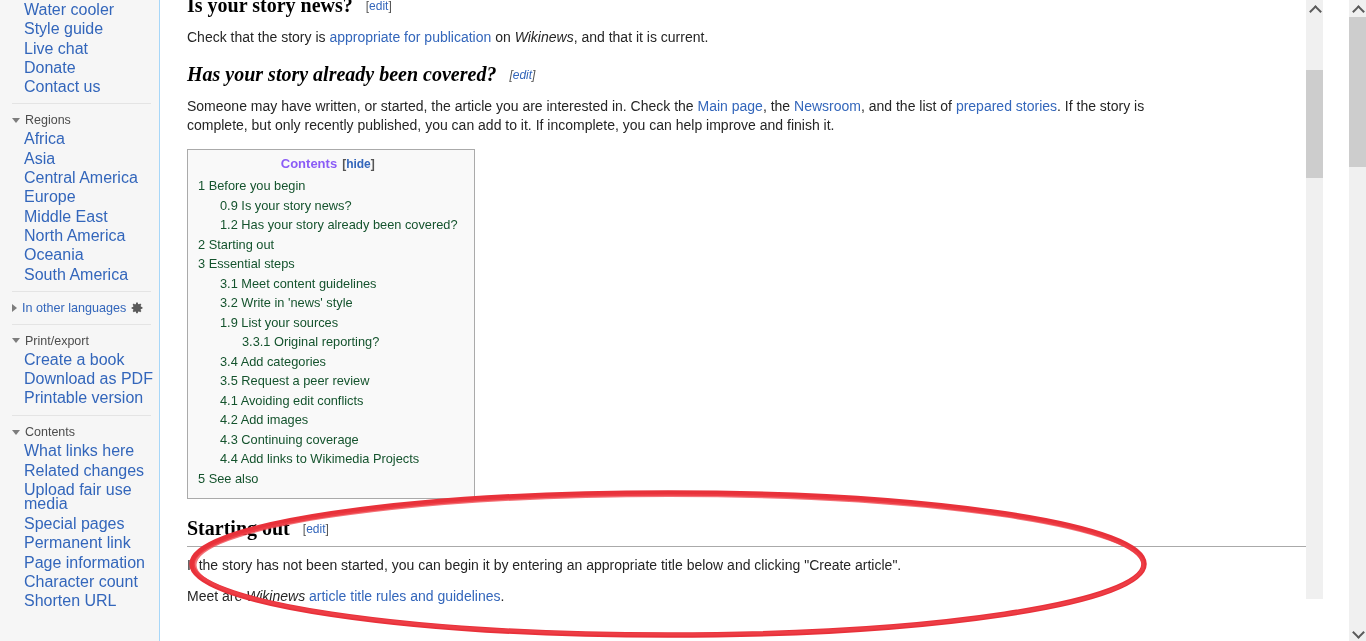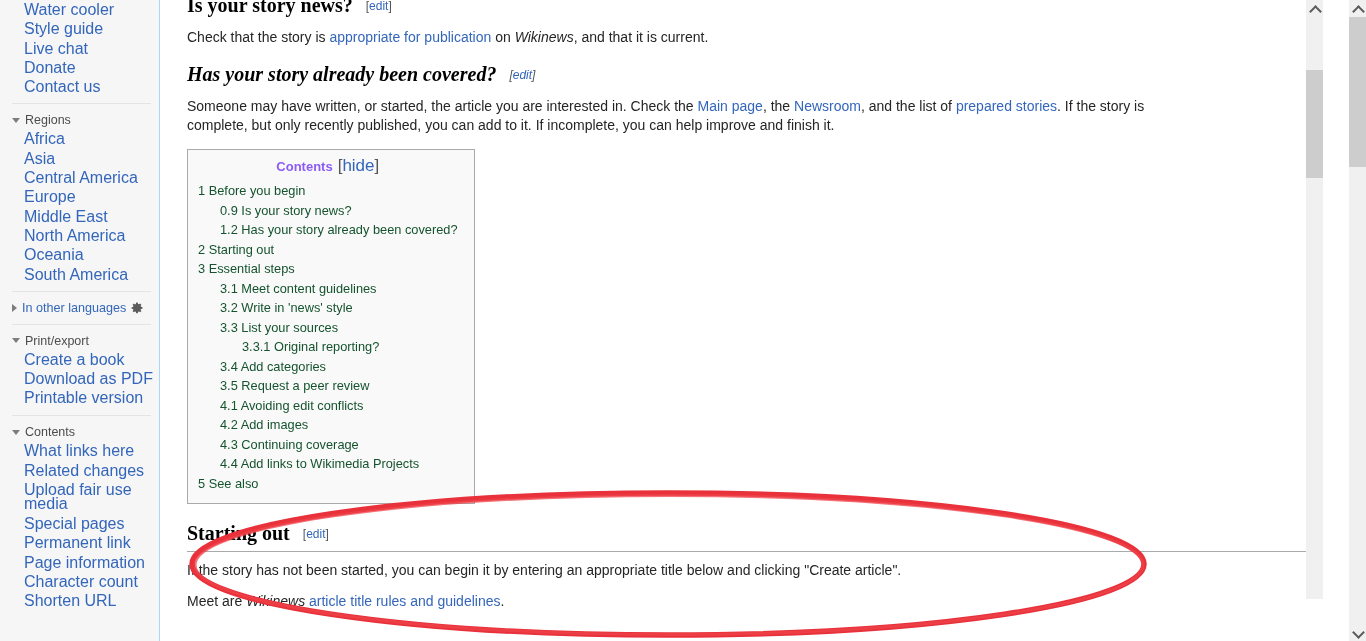--- a/index.html
+++ b/index.html
@@ -132,23 +132,23 @@
     margin-top: 14px;
     min-width: 240px;
   }
   #toc .toctitle {
     text-align: center;
     font-size: 13px;
     margin-bottom: 5px;
   }
   #toc .toctitle b { color: #8b5cf6; }
   #toc .toctitle .hide {
-    font-size: 17px;
+    font-size: 12px;
     color: #3366bb;
-    font-weight: normal;
+    font-weight: bold;
     margin-left: 5px;
   }
   #toc .toctitle .hide .br { color: #555; }
   #toc ul { list-style: none; margin: 0; padding: 0; }
   #toc li { line-height: 19.5px; font-size: 12.8px; }
   #toc li a { color: #14532d; }
   #toc li.lvl2 { padding-left: 22px; }
   #toc li.lvl3 { padding-left: 44px; }
 
   
@@ -341,21 +341,21 @@
         <b>Contents</b><span class="hide"><span class="br">[</span><span>hide</span><span class="br">]</span></span>
       </div>
       <ul id="toc-list">
           <li class="lvl1"><a href="#">1 Before you begin</a></li>
           <li class="lvl2"><a href="#">0.9 Is your story news?</a></li>
           <li class="lvl2"><a href="#">1.2 Has your story already been covered?</a></li>
           <li class="lvl1"><a href="#">2 Starting out</a></li>
           <li class="lvl1"><a href="#">3 Essential steps</a></li>
           <li class="lvl2"><a href="#">3.1 Meet content guidelines</a></li>
           <li class="lvl2"><a href="#">3.2 Write in 'news' style</a></li>
-          <li class="lvl2"><a href="#">3.3 List your sources</a></li>
+          <li class="lvl2"><a href="#">1.9 List your sources</a></li>
           <li class="lvl3"><a href="#">3.3.1 Original reporting?</a></li>
           <li class="lvl2"><a href="#">3.4 Add categories</a></li>
           <li class="lvl2"><a href="#">3.5 Request a peer review</a></li>
           <li class="lvl2"><a href="#">4.1 Avoiding edit conflicts</a></li>
           <li class="lvl2"><a href="#">4.2 Add images</a></li>
           <li class="lvl2"><a href="#">4.3 Continuing coverage</a></li>
           <li class="lvl2"><a href="#">4.4 Add links to Wikimedia Projects</a></li>
           <li class="lvl1"><a href="#">5 See also</a></li>
         </ul>
     </div>

